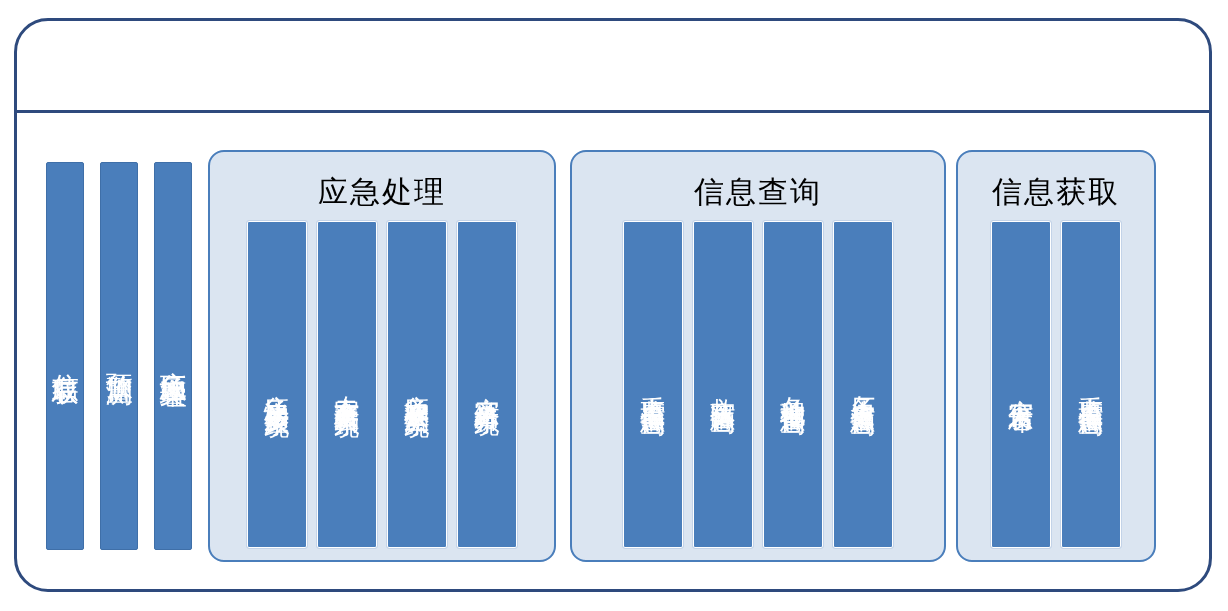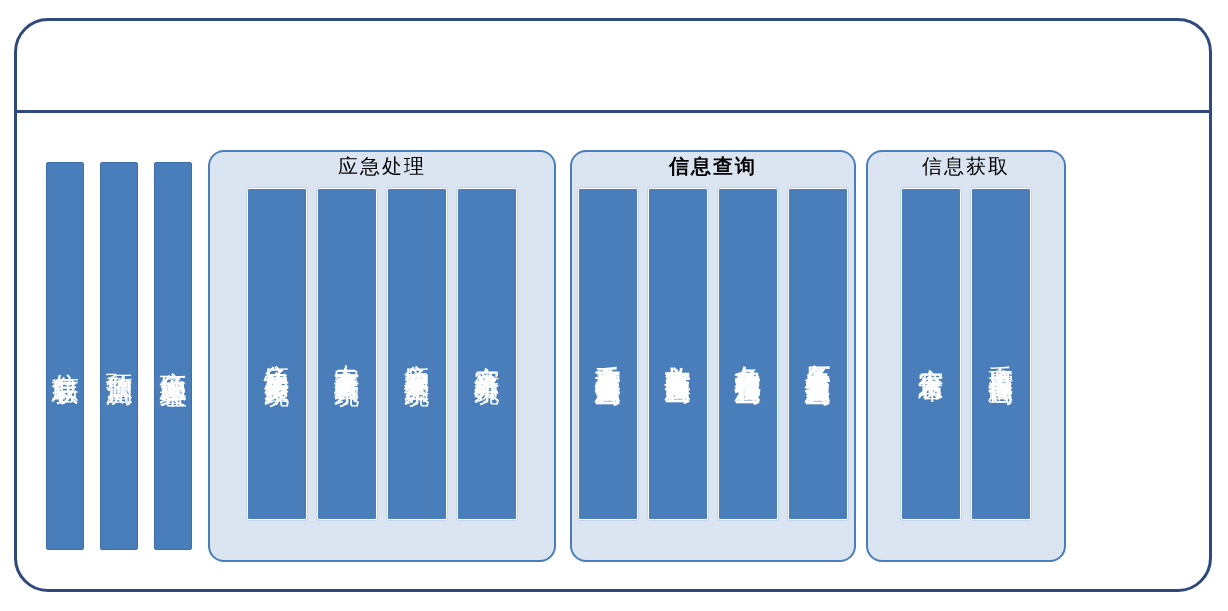--- a/index.html
+++ b/index.html
@@ -77,23 +77,23 @@
     background: #dbe5f1;
     border: 2px solid #4a7ebb;
     border-radius: 16px;
     box-sizing: border-box;
     display: flex;
     flex-direction: column;
     align-items: center;
     padding: 0;
   }
   .group-title {
-    font-size: 20px;
+    font-size: 30px;
     color: #000000;
-    margin: 1px 0 8px 0;
+    margin: 20px 0 8px 0;
     letter-spacing: 2px;
     white-space: nowrap;
   }
   .group-items {
     display: flex;
     flex-direction: row;
     gap: 10px;
     padding: 0 12px 12px 12px;
     box-sizing: border-box;
     align-items: stretch;
@@ -149,21 +149,21 @@
           <span class="vtext" style="font-size:25px;">应急救灾全程监测系统</span>
         </div>
         <div class="bar" style="width:60px;">
           <span class="vtext" style="font-size:25px;">灾害总结分析系统</span>
         </div>
       </div>
     </div>
 
     <div class="sp-14"></div>
 
-    <div class="group" style="width:286px;height:412px;font-weight:bold;">
+    <div class="group" style="width:376px;height:412px;">
       <div class="group-title">信息查询</div>
       <div class="group-items" style="height:344px;">
         <div class="bar" style="width:60px;">
           <span class="vtext" style="font-size:25px;">重点监控点信息查询</span>
         </div>
         <div class="bar" style="width:60px;">
           <span class="vtext" style="font-size:25px;">救灾队信息查询</span>
         </div>
         <div class="bar" style="width:60px;">
           <span class="vtext" style="font-size:25px;">各种地理信息查询</span>

